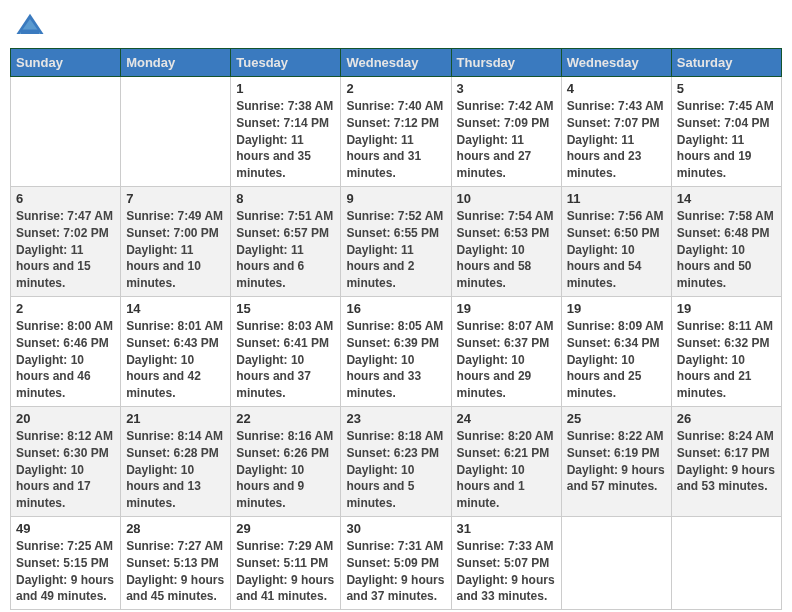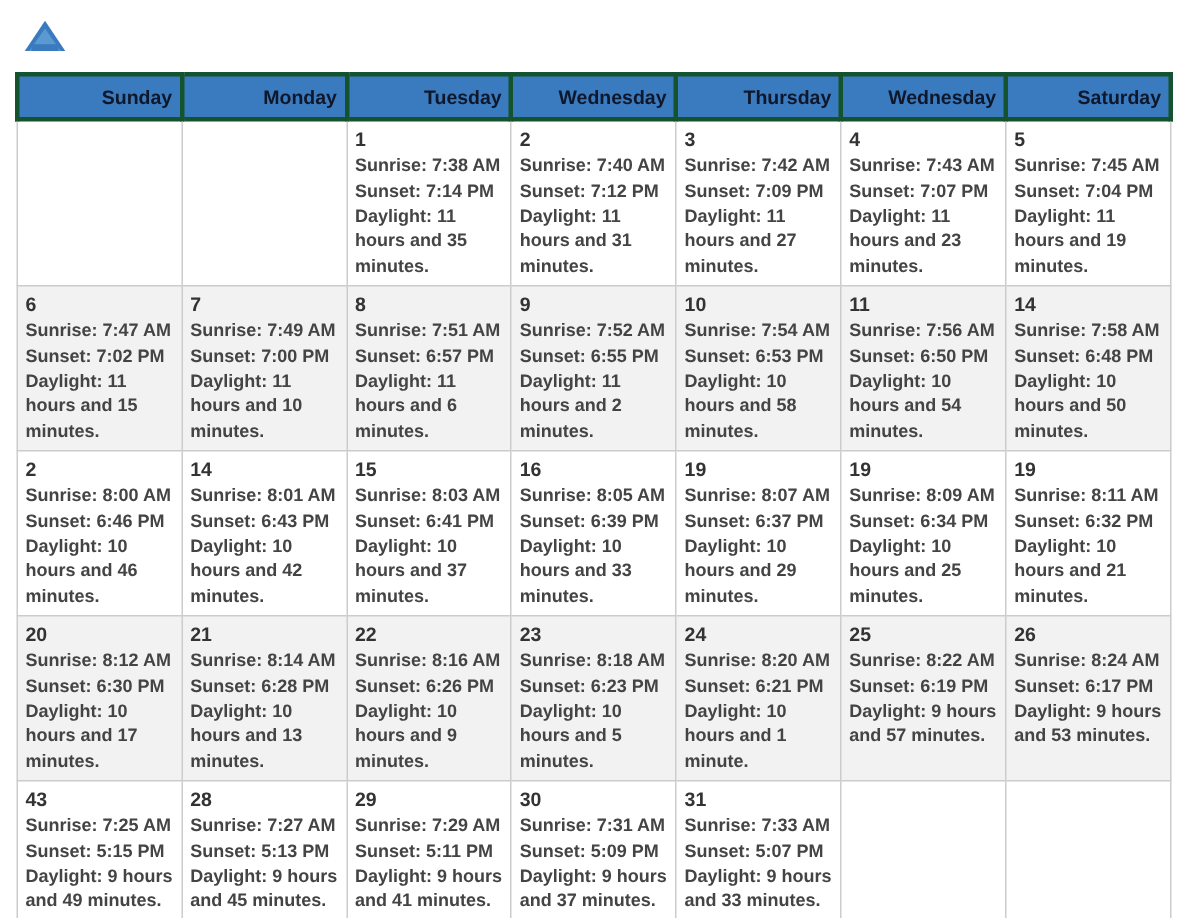--- a/index.html
+++ b/index.html
@@ -53,26 +53,26 @@
       font-size: 16px;
       color: #555;
     }
     table {
       width: 100%;
       border-collapse: collapse;
       font-size: 11px;
     }
     thead tr th {
       background-color: #3a7abf;
-      color: #0f172a;
+      color: #e5e5e5;
       padding: 6px 5px;
-      text-align: right;
+      text-align: left;
       font-size: 13px;
       font-weight: bold;
-      border: 3px solid #14532d;
+      border: 1px solid #14532d;
     }
     tbody tr td {
       border: 1px solid #ccc;
       vertical-align: top;
       padding: 4px 5px;
       height: 80px;
       width: 110px;
       color: #333;
     }
     .day-num {
@@ -242,21 +242,21 @@
           <div class="day-num">25</div>
           <div class="day-info">Sunrise: 8:22 AM<br>Sunset: 6:19 PM<br>Daylight: 9 hours and 57 minutes.</div>
         </td>
         <td>
           <div class="day-num">26</div>
           <div class="day-info">Sunrise: 8:24 AM<br>Sunset: 6:17 PM<br>Daylight: 9 hours and 53 minutes.</div>
         </td>
       </tr>
       <tr>
         <td>
-          <div class="day-num">43</div>
+          <div class="day-num">49</div>
           <div class="day-info">Sunrise: 7:25 AM<br>Sunset: 5:15 PM<br>Daylight: 9 hours and 49 minutes.</div>
         </td>
         <td>
           <div class="day-num">28</div>
           <div class="day-info">Sunrise: 7:27 AM<br>Sunset: 5:13 PM<br>Daylight: 9 hours and 45 minutes.</div>
         </td>
         <td>
           <div class="day-num">29</div>
           <div class="day-info">Sunrise: 7:29 AM<br>Sunset: 5:11 PM<br>Daylight: 9 hours and 41 minutes.</div>
         </td>

